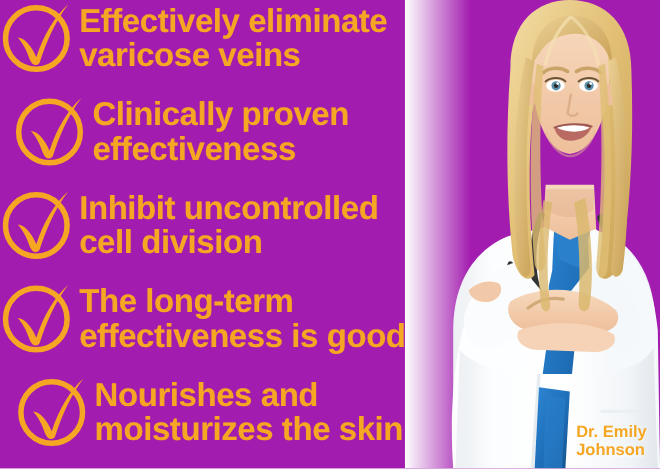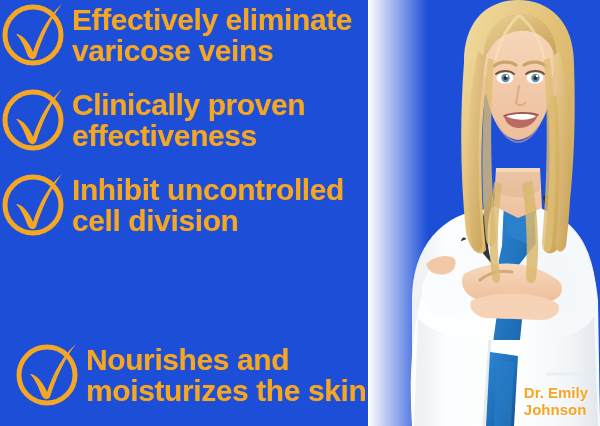--- a/index.html
+++ b/index.html
@@ -7,21 +7,21 @@
   html,body { background:#ffffff; }
   body {
     width:600px; height:426px;
     font-family:"Liberation Sans", sans-serif;
     overflow:hidden;
     position:relative;
   }
   #poster {
     position:relative;
     width:600px; height:426px;
-    background:#1d4ed8;
+    background:#a21caf;
     overflow:hidden;
   }
 
   
   #doctor-photo {
     position:absolute;
     right:0; top:0;
     width:232px; height:426px;
     z-index:1;
     pointer-events:none;
@@ -36,21 +36,21 @@
     z-index:2;
   }
   .benefit-row {
     position:absolute;
     left:0;
     display:flex;
     align-items:flex-start;
     width:600px;
   }
   .benefit-row[data-row="0"] { top:0px;   }
-  .benefit-row[data-row="1"] { top:85px;  }
+  .benefit-row[data-row="1"] { top:85px;padding-left:12px;  }
   .benefit-row[data-row="2"] { top:170px; }
   .benefit-row[data-row="3"] { top:255px; }
   .benefit-row[data-row="4"] { top:340px;margin-left:14px; }
 
   .check-icon {
     flex:0 0 auto;
     width:66px; height:72px;
     margin-left:2px;
     position:relative;
   }
@@ -244,20 +244,30 @@
       <span class="check-icon">
         <svg viewBox="0 0 66 72" xmlns="http://www.w3.org/2000/svg" aria-hidden="true">
           <circle cx="31" cy="35" r="28" fill="none" stroke="#F5A623" stroke-width="5"></circle>
           <path d="M14,34 C20,34 27,42 31,52 C37,33 48,14 60,4 C49,18 40,38 34,57 C31,61 27,59 25,54 C22,45 18,38 14,34 Z" fill="#F5A623"></path>
         </svg>
       </span>
       <span class="benefit-text">Inhibit uncontrolled
 cell division</span>
     </div>
 
+    <div class="benefit-row" data-row="3">
+      <span class="check-icon">
+        <svg viewBox="0 0 66 72" xmlns="http://www.w3.org/2000/svg" aria-hidden="true">
+          <circle cx="31" cy="35" r="28" fill="none" stroke="#F5A623" stroke-width="5"></circle>
+          <path d="M14,34 C20,34 27,42 31,52 C37,33 48,14 60,4 C49,18 40,38 34,57 C31,61 27,59 25,54 C22,45 18,38 14,34 Z" fill="#F5A623"></path>
+        </svg>
+      </span>
+      <span class="benefit-text">The long-term
+effectiveness is good</span>
+    </div>
 
     <div class="benefit-row" data-row="4">
       <span class="check-icon">
         <svg viewBox="0 0 66 72" xmlns="http://www.w3.org/2000/svg" aria-hidden="true">
           <circle cx="31" cy="35" r="28" fill="none" stroke="#F5A623" stroke-width="5"></circle>
           <path d="M14,34 C20,34 27,42 31,52 C37,33 48,14 60,4 C49,18 40,38 34,57 C31,61 27,59 25,54 C22,45 18,38 14,34 Z" fill="#F5A623"></path>
         </svg>
       </span>
       <span class="benefit-text">Nourishes and
 moisturizes the skin</span>

